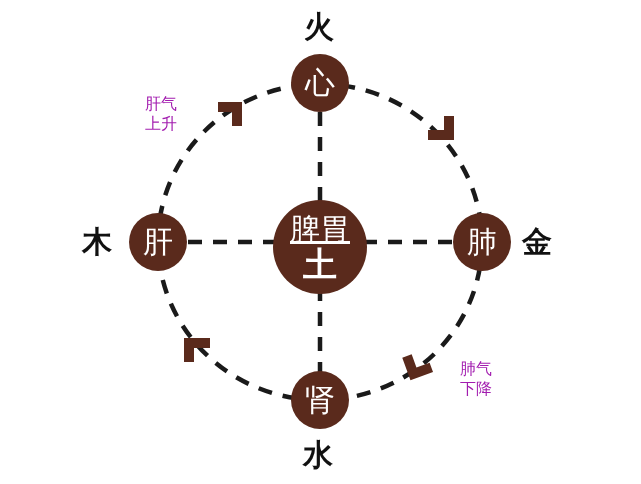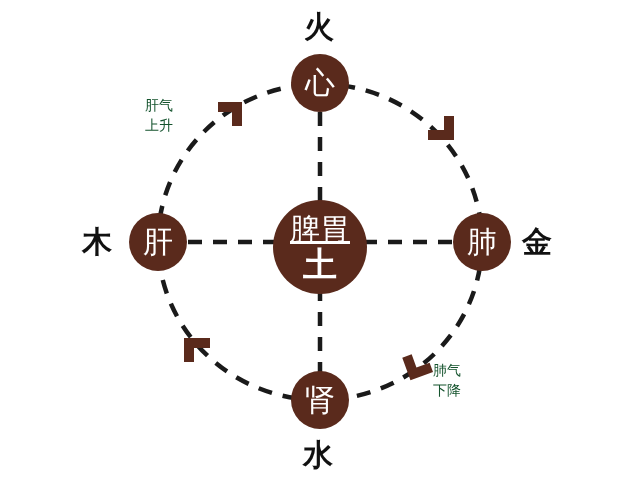--- a/index.html
+++ b/index.html
@@ -7,21 +7,21 @@
          font-family: "DejaVu Sans", "Liberation Sans", sans-serif; }
   svg.diagram { position: absolute; left: 0; top: 0; }
   .node { position: absolute; border-radius: 50%; background: #5a2a1c; color: #ffffff;
           display: flex; align-items: center; justify-content: center; flex-direction: column;
           font-family: "DejaVu Sans", sans-serif; }
   .node .txt { font-size: 30px; line-height: 1; font-weight: normal; }
   .center-node .txt-main { font-size: 30px; line-height: 1.05; text-decoration: underline; }
   .center-node .txt-sub { font-size: 34px; line-height: 1; font-weight: bold; margin-top: 2px; }
   .element { position: absolute; font-size: 30px; font-weight: bold; color: #111111; line-height: 1;
              font-family: "DejaVu Sans", sans-serif; }
-  .note { position: absolute; font-size: 14px; color: #14532d; line-height: 20px; width: 40px; }
+  .note { position: absolute; font-size: 16px; color: #a21caf; line-height: 20px; width: 40px; font-family: Liberation Mono, monospace; }
   .note span { display: block; }
 </style>
 </head>
 <body>
 
 <svg class="diagram" width="641" height="484" viewBox="0 0 641 484">
 
   <ellipse cx="320" cy="242" rx="162" ry="158" fill="none" stroke="#1a1a1a" stroke-width="4.5" stroke-dasharray="14 11"></ellipse>
 
   <line x1="320" y1="112" x2="320" y2="372" stroke="#1a1a1a" stroke-width="4.5" stroke-dasharray="14 11"></line>
@@ -60,16 +60,16 @@
 </div>
 <div class="node center-node" style="left:273px; top:200px; width:94px; height:94px;">
   <span class="txt-main">脾胃</span>
   <span class="txt-sub">土</span>
 </div>
 
 <div class="note" style="left:145px; top:95px;">
   <span>肝气</span>
   <span>上升</span>
 </div>
-<div class="note" style="left:433px; top:360px;">
+<div class="note" style="left:460px; top:360px;">
   <span>肺气</span>
   <span>下降</span>
 </div>
 
 </body></html>

